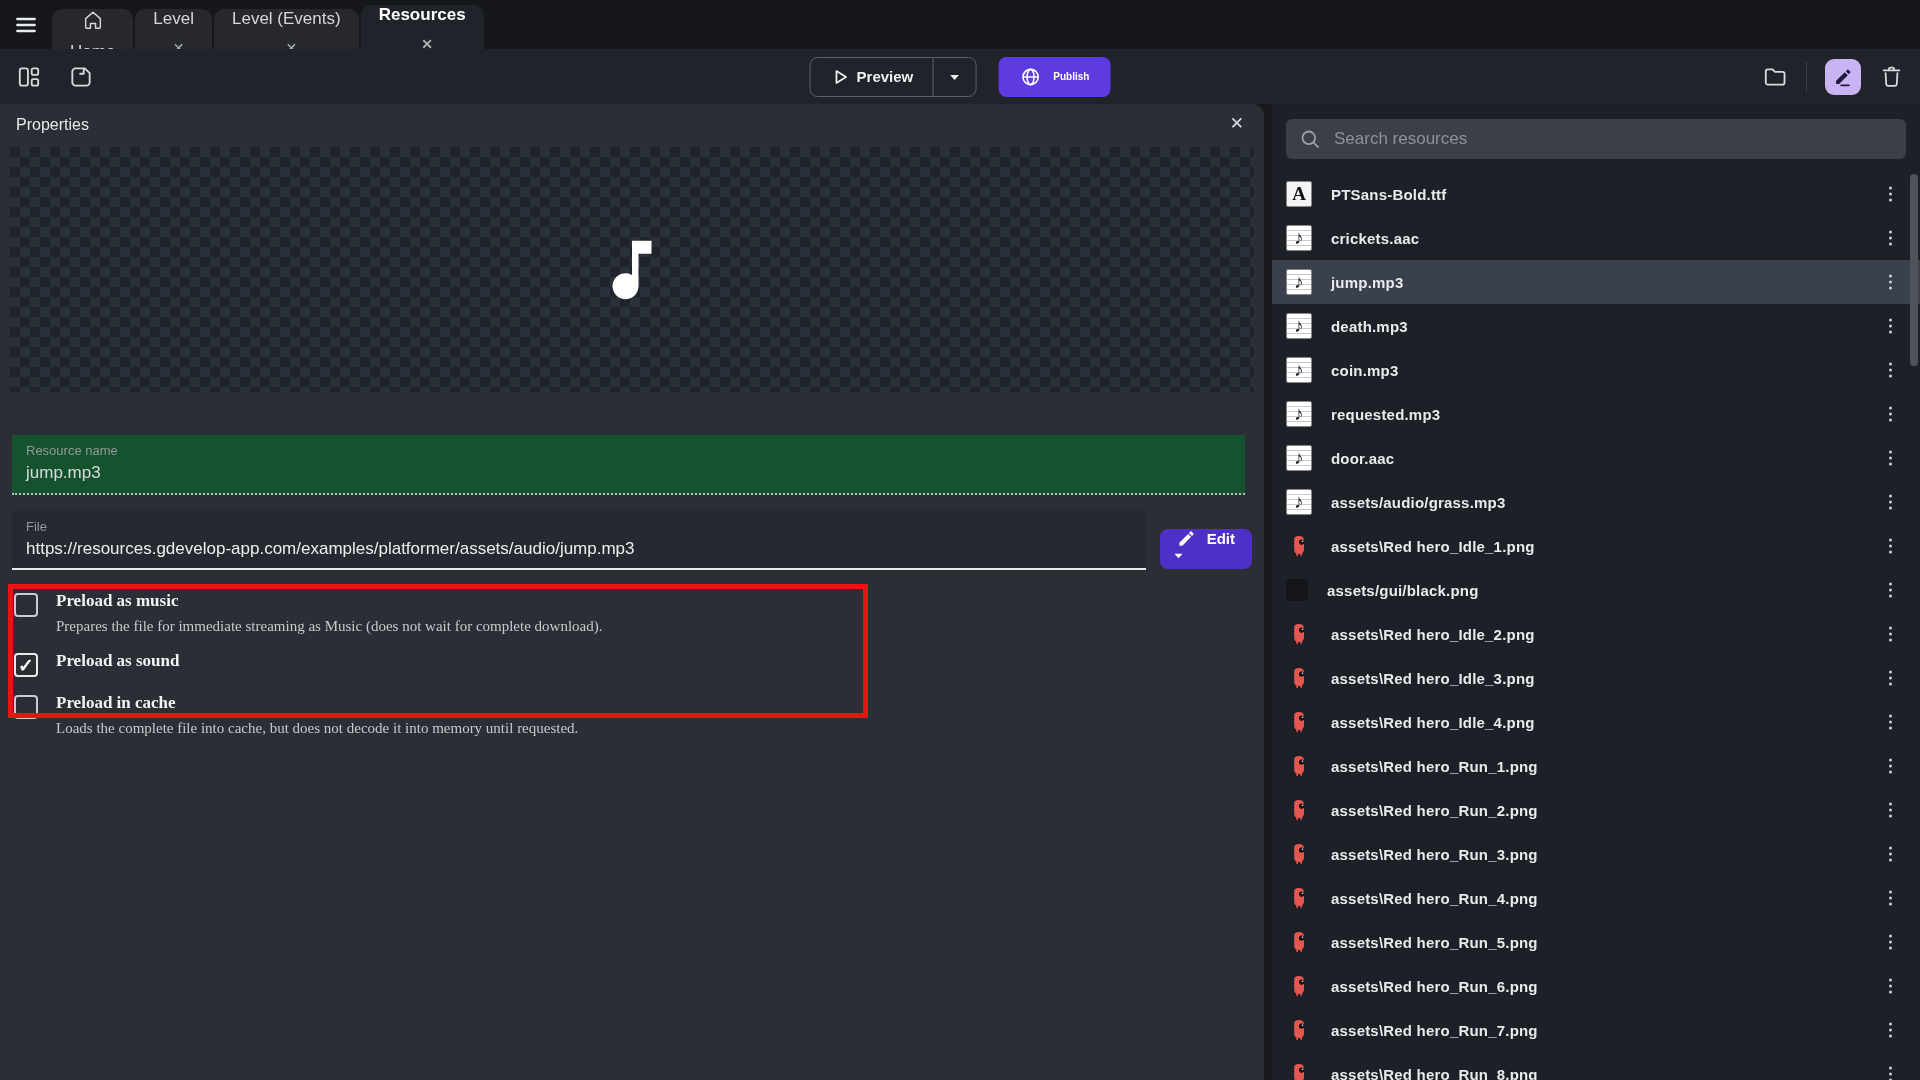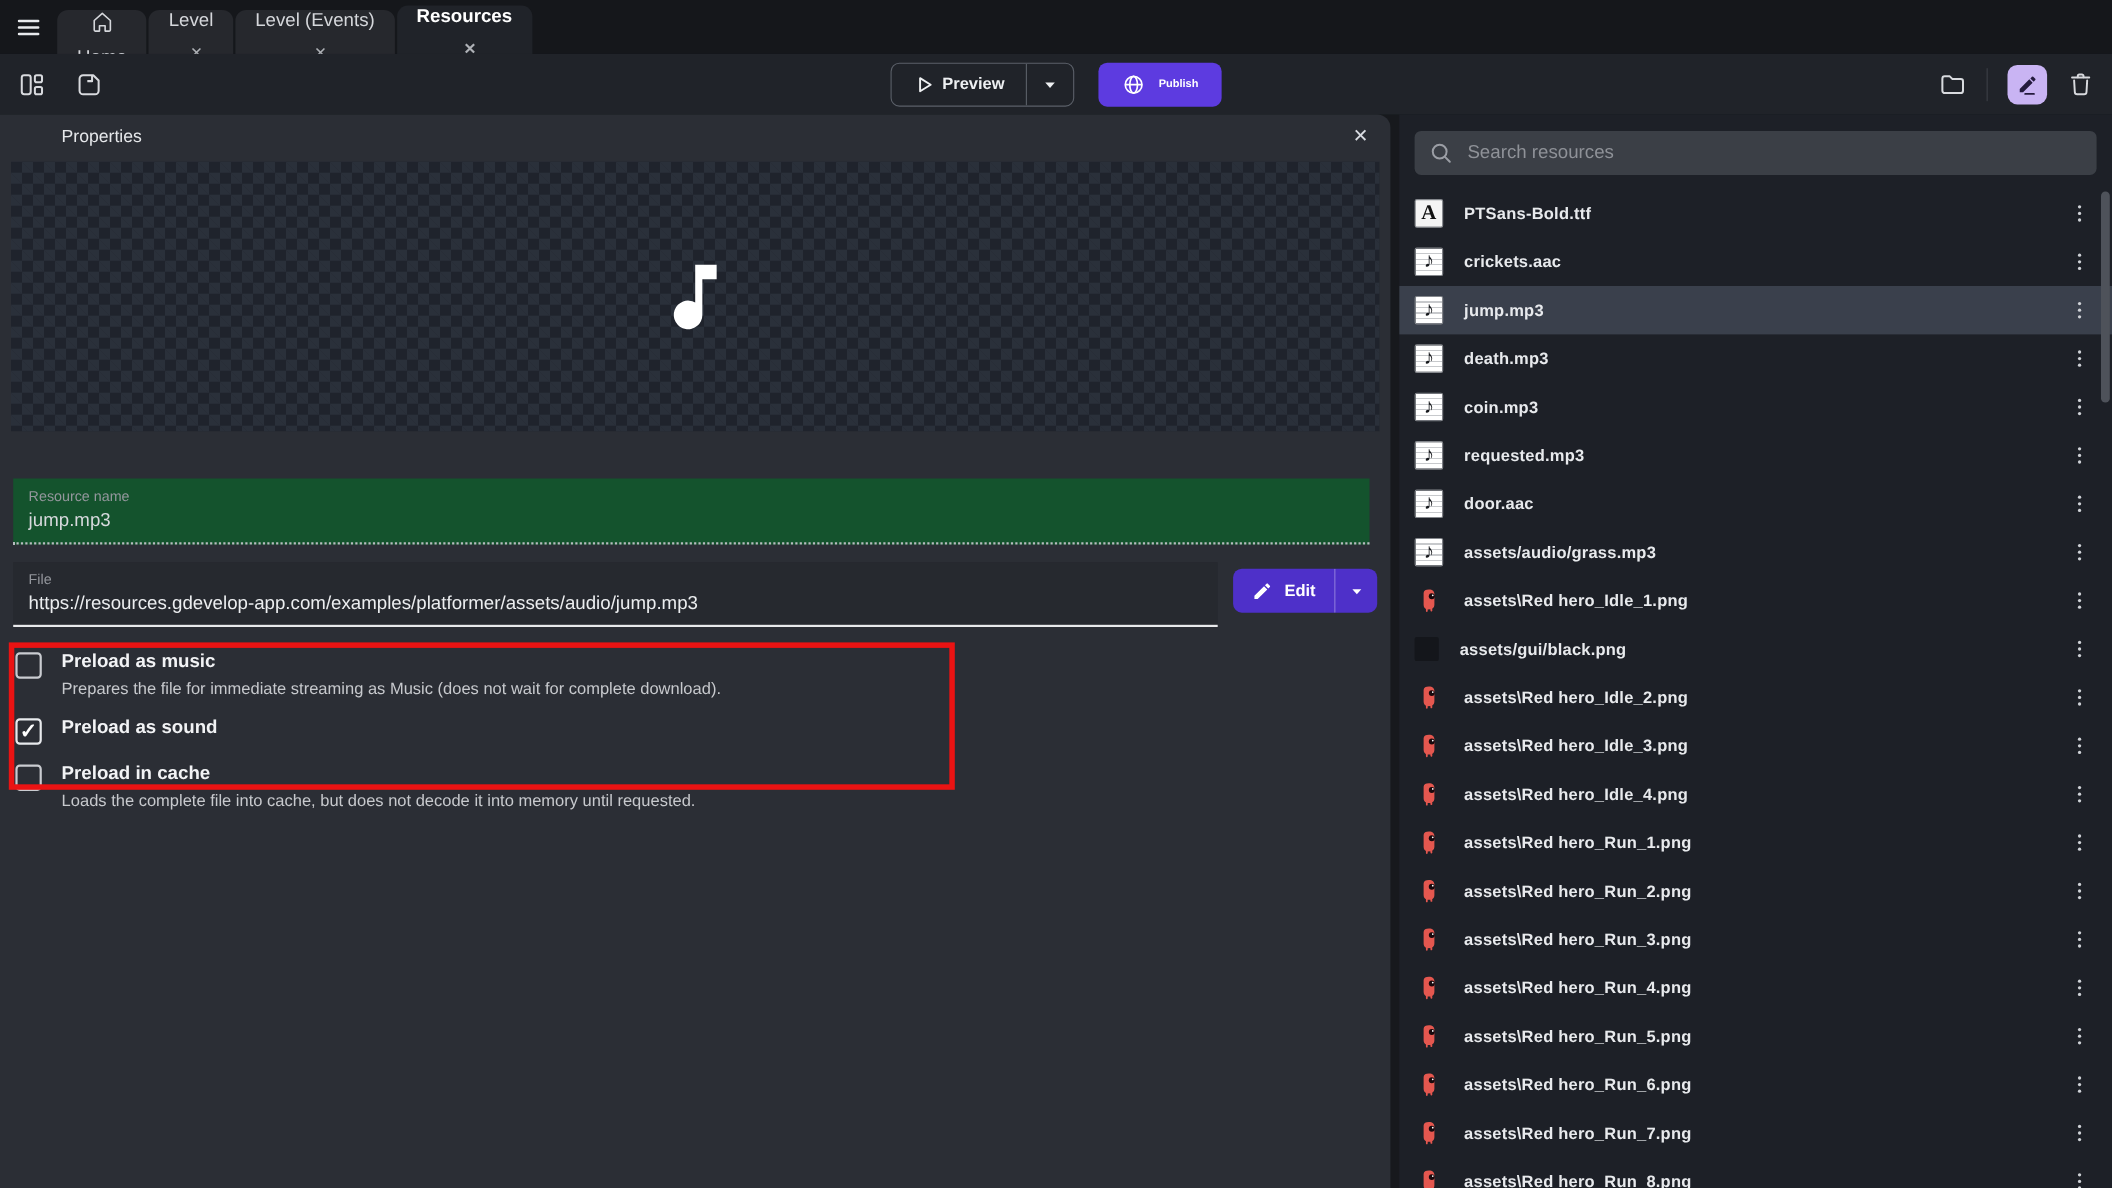--- a/index.html
+++ b/index.html
@@ -34,42 +34,42 @@
   .preview-divider{width:1px;background:#5b6069;}
   .preview-arrow{width:42px;display:flex;align-items:center;justify-content:center;cursor:pointer;}
   .publish-btn{display:flex;align-items:center;gap:12px;height:40px;padding:0 21px;background:var(--publish);
                color:#fff;font-weight:700;font-size:10px;border:none;border-radius:8px;cursor:pointer;}
   .tb-right{margin-left:auto;display:flex;align-items:center;gap:18px;}
   .tb-vdivider{width:1px;height:30px;background:#3c3f46;}
   .pencil-active{width:36px;height:36px;border-radius:9px;background:var(--pencil-bg);display:flex;align-items:center;justify-content:center;cursor:pointer;}
 
   
   .props{position:absolute;left:0;top:104px;width:1264px;bottom:0;background:#2b2e35;border-top-right-radius:12px;}
-  .props-header{position:relative;height:42px;display:flex;align-items:center;padding:0 16px;margin-left:40px;}
+  .props-header{position:relative;height:42px;display:flex;align-items:center;padding:0 16px;}
   .props-title{font-size:16px;color:#e6e8eb;}
   .props-close{position:absolute;right:20px;top:9px;font-size:17px;color:#d9dce2;cursor:pointer;}
   .checker{margin:1px 10px 0 10px;height:245px;background-color:#1f232c;
     background-image:linear-gradient(45deg,#2a303a 25%,transparent 25%,transparent 75%,#2a303a 75%),
                      linear-gradient(45deg,#2a303a 25%,transparent 25%,transparent 75%,#2a303a 75%);
     background-size:20px 20px;background-position:0 0,10px 10px;
     display:flex;align-items:center;justify-content:center;}
   .field{margin:43px 19px 0 12px;background:#14532d;border-bottom:2px dotted #b9bbc0;padding:8px 14px 10px 14px;cursor:text;}
   .field .flabel{font-size:13px;color:#94979d;}
   .field .fvalue{font-size:17px;color:#d7d9dd;margin-top:5px;}
   .file-row{display:flex;align-items:flex-end;gap:14px;margin:16px 12px 0 12px;}
   .file-field{flex:1;background:#26292f;border-bottom:2px solid #e8e9eb;padding:8px 14px 9px 14px;cursor:text;}
   .file-field .flabel{font-size:13px;color:#94979d;}
   .file-field .fvalue{font-size:17px;color:#eceef0;margin-top:5px;white-space:nowrap;overflow:hidden;}
-  .edit-btn{display:flex;align-items:stretch;height:40px;border-radius:8px;background:var(--accent);color:#fff;margin-bottom:13px;overflow:hidden;cursor:pointer;}
+  .edit-btn{display:flex;align-items:stretch;height:40px;border-radius:8px;background:var(--accent);color:#fff;margin-bottom:1px;overflow:hidden;cursor:pointer;flex-direction:column;}
   .edit-main{display:flex;align-items:center;gap:11px;padding:0 17px;font-weight:700;font-size:15px;}
   .edit-div{width:1px;background:rgba(255,255,255,.35);}
   .edit-arrow{width:38px;display:flex;align-items:center;justify-content:center;}
 
   .options{margin:20px 0 0 14px;}
-  .opt{display:flex;gap:18px;margin-bottom:15px;}
+  .opt{display:flex;gap:18px;margin-bottom:15px;font-family:Liberation Serif, serif;}
   .cb{flex:none;width:24px;height:24px;border:2px solid #caccd1;border-radius:4px;margin-top:3px;cursor:pointer;
       display:flex;align-items:center;justify-content:center;}
   .cb .check{display:none;color:#fff;font-weight:700;font-size:19px;line-height:1;}
   .cb.checked{border-color:#e8eaed;}
   .cb.checked .check{display:block;}
   .opt-label{font-size:17px;font-weight:700;color:#f2f3f5;line-height:22px;}
   .opt-desc{font-size:15px;color:#c7c9cd;margin-top:6px;}
 
   .annotation{position:absolute;left:8px;top:584px;width:860px;height:134px;border:5px solid var(--red);pointer-events:none;}
 

